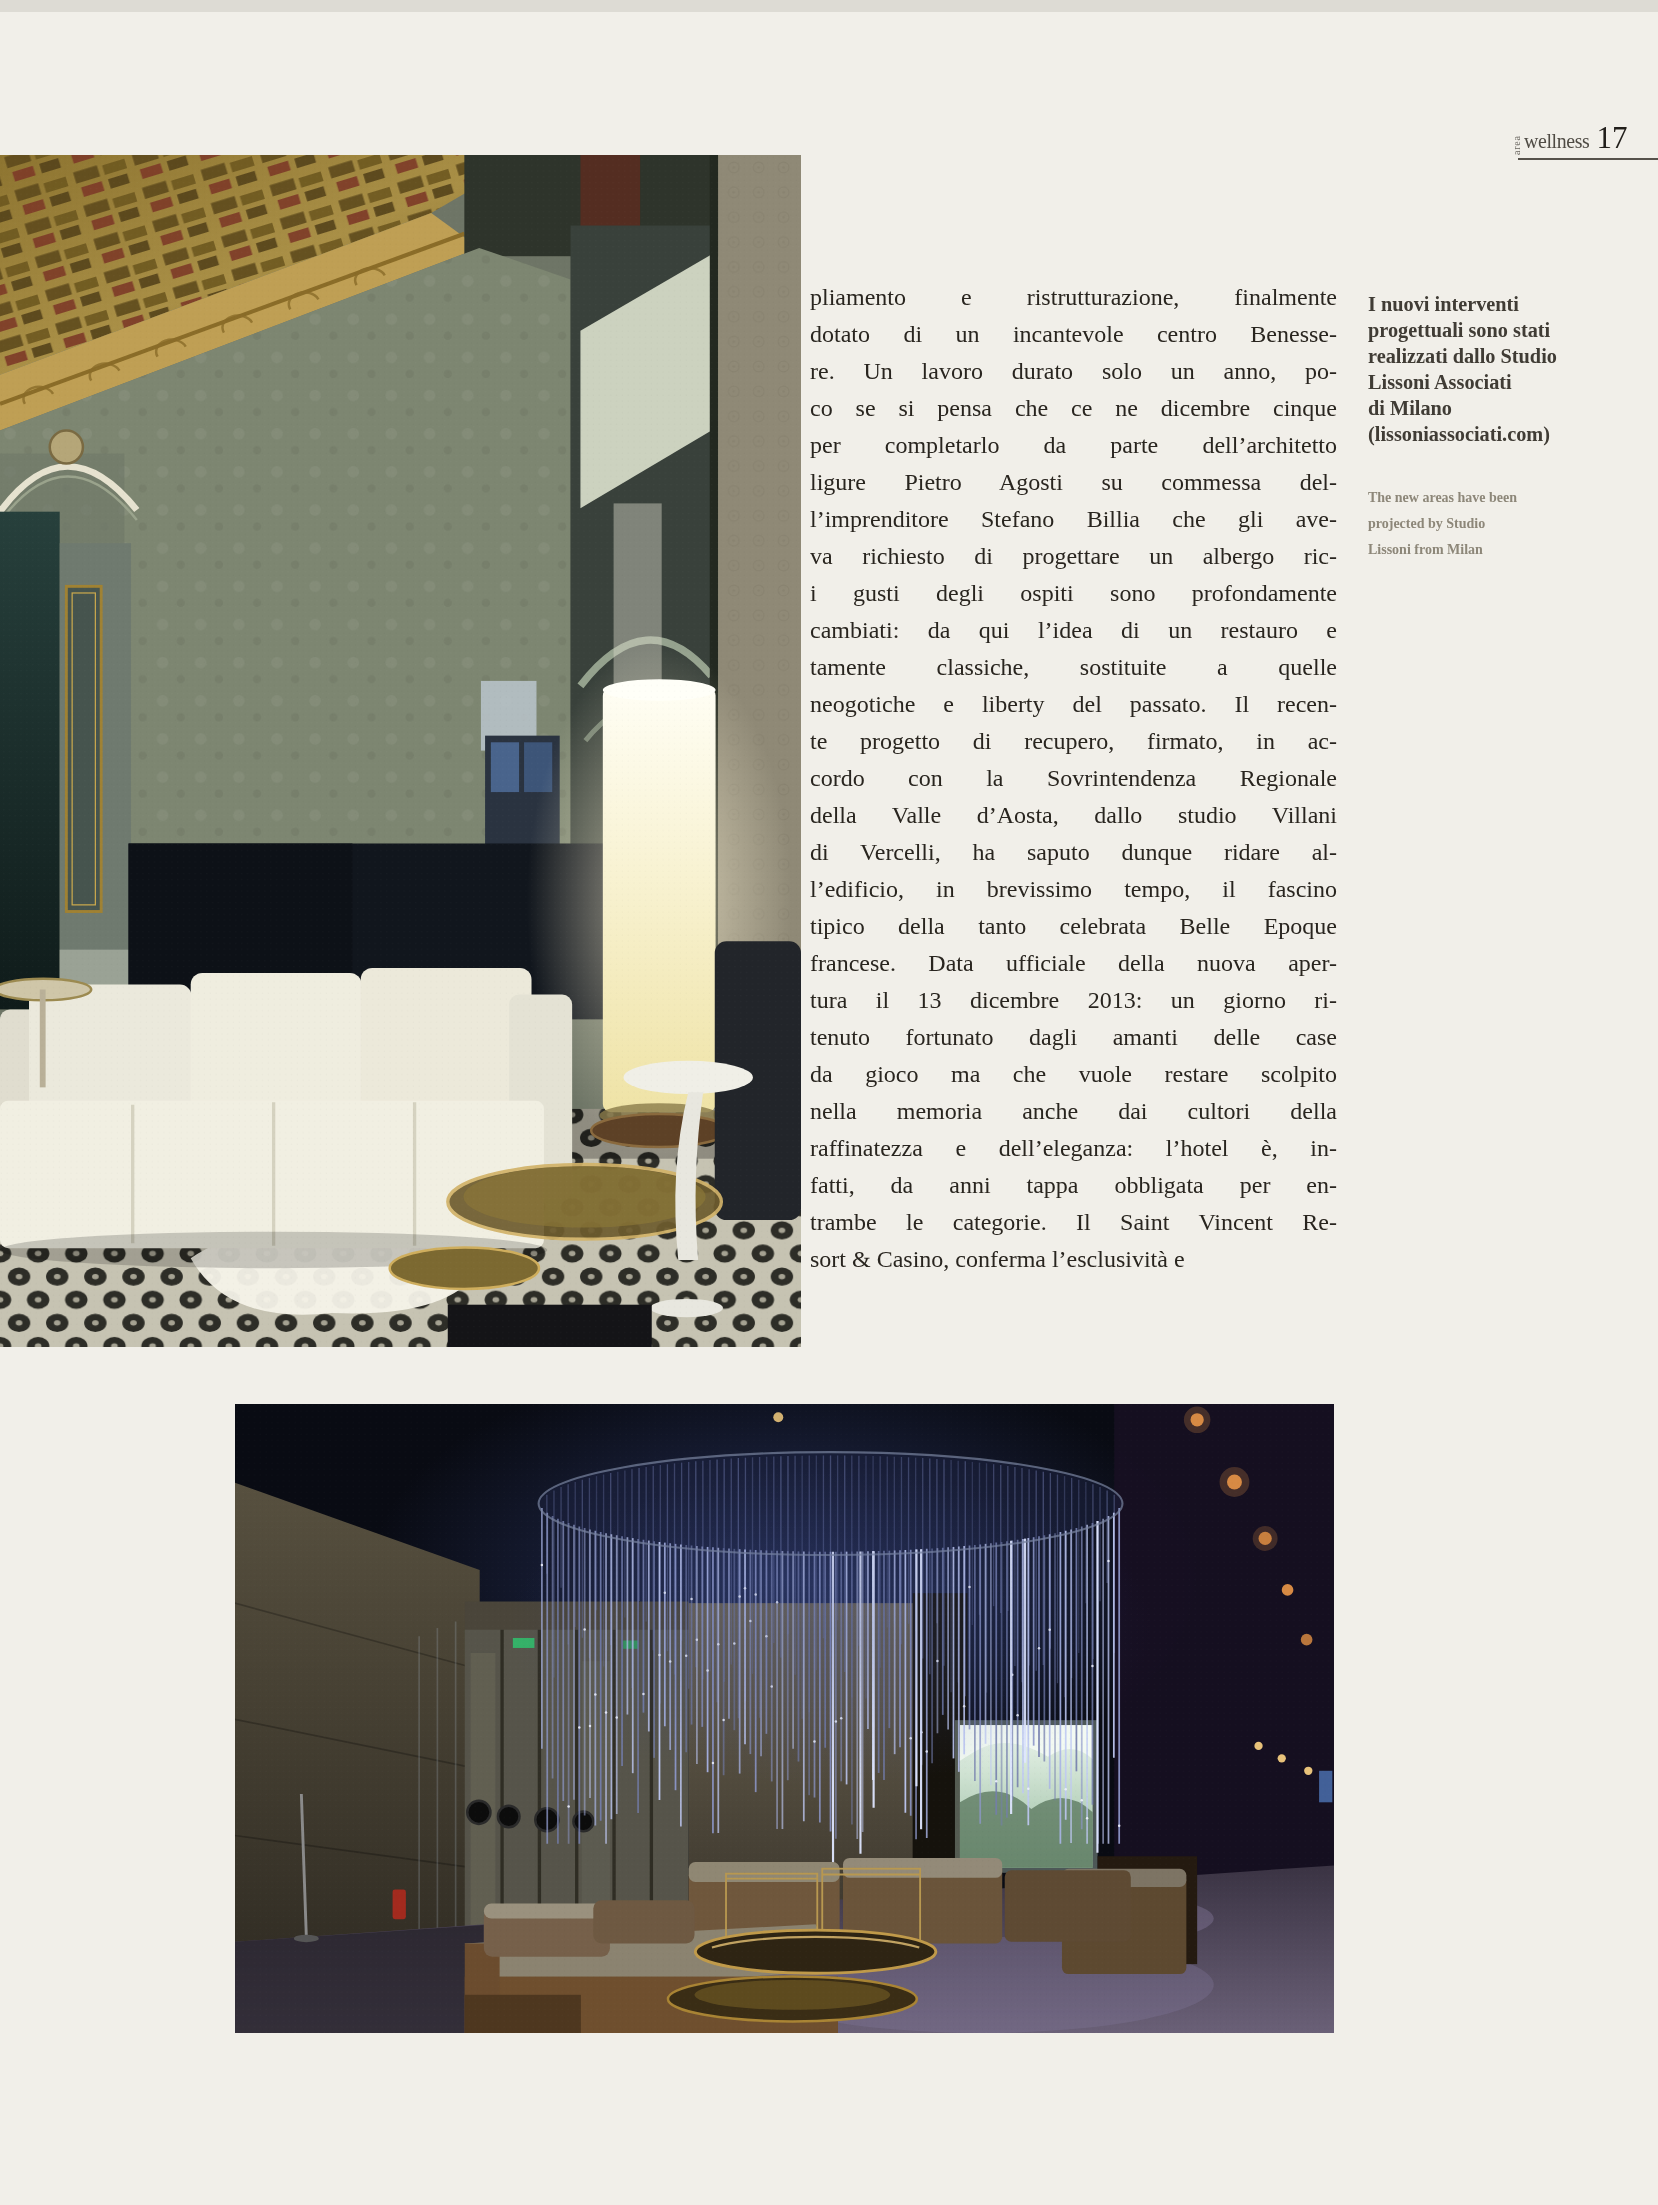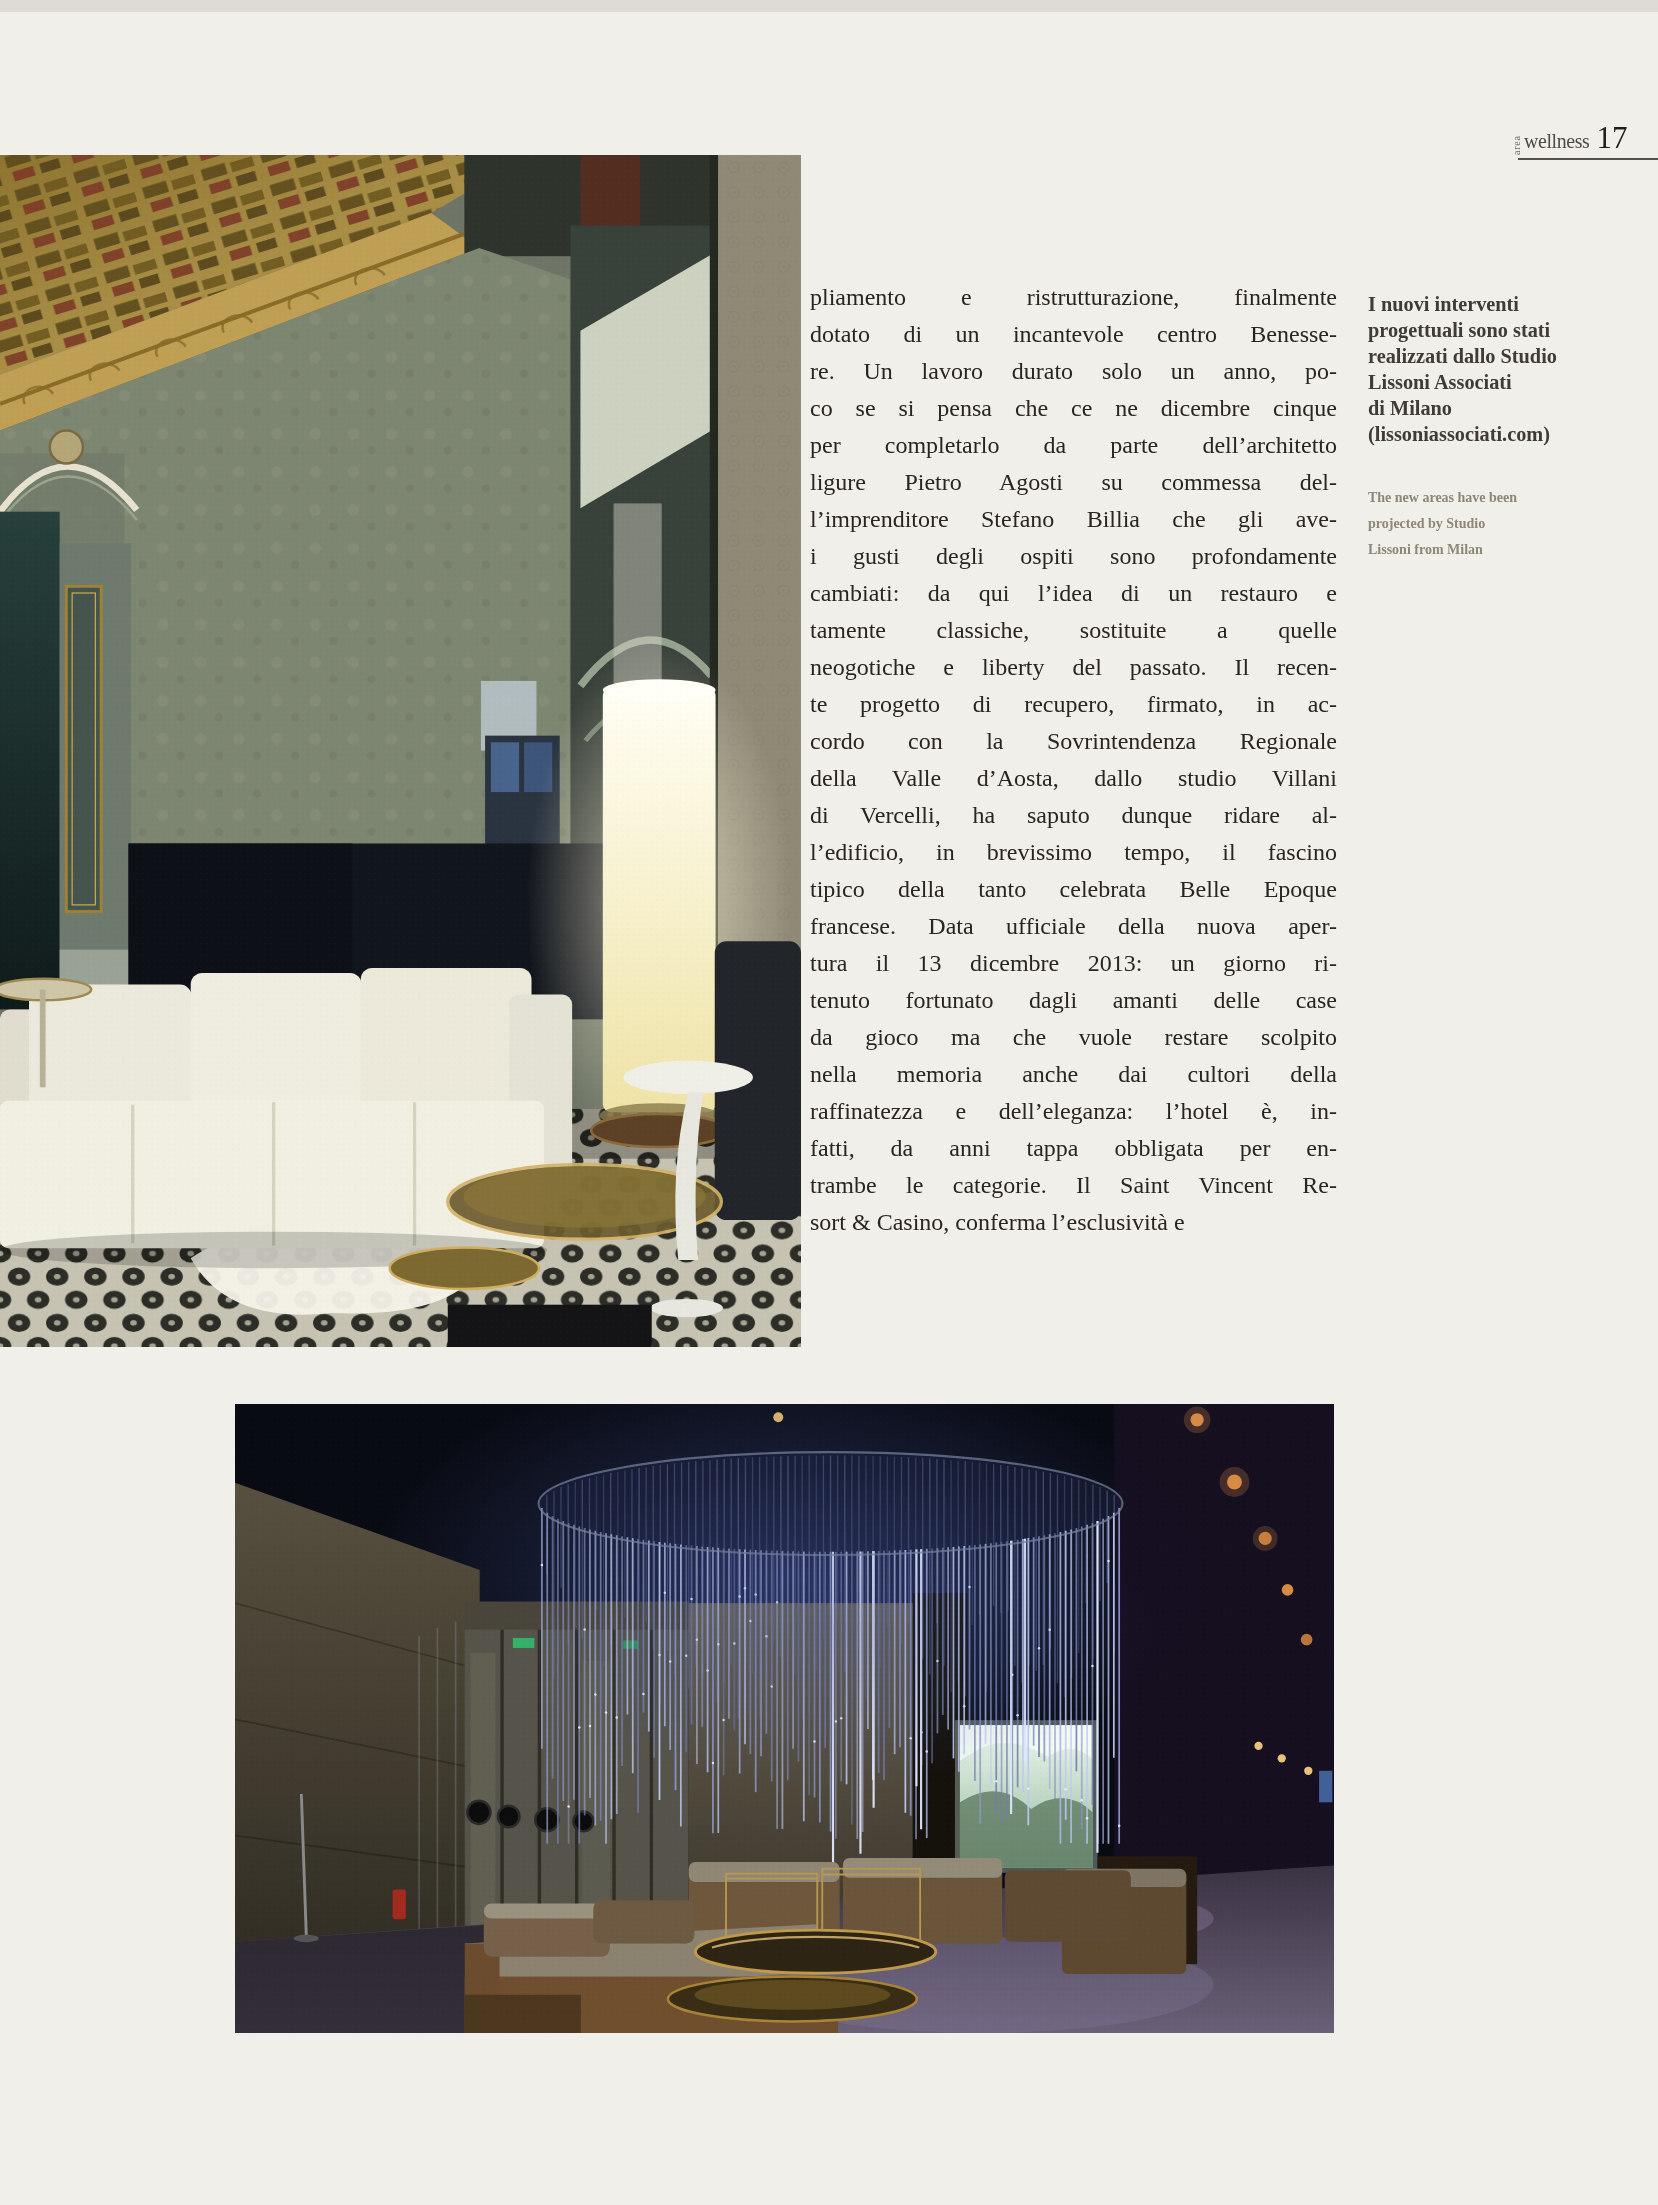--- a/index.html
+++ b/index.html
@@ -203,20 +203,21 @@
   </figure>
 
   <article class="article">
       <div class="ln">pliamento e ristrutturazione, finalmente</div>
       <div class="ln">dotato di un incantevole centro Benesse-</div>
       <div class="ln">re. Un lavoro durato solo un anno, po-</div>
       <div class="ln">co se si pensa che ce ne dicembre cinque</div>
       <div class="ln">per completarlo da parte dell’architetto</div>
       <div class="ln">ligure Pietro Agosti su commessa del-</div>
       <div class="ln">l’imprenditore Stefano Billia che gli ave-</div>
+      <div class="ln">va richiesto di progettare un albergo ric-</div>
       <div class="ln">i gusti degli ospiti sono profondamente</div>
       <div class="ln">cambiati: da qui l’idea di un restauro e</div>
       <div class="ln">tamente classiche, sostituite a quelle</div>
       <div class="ln">neogotiche e liberty del passato. Il recen-</div>
       <div class="ln">te progetto di recupero, firmato, in ac-</div>
       <div class="ln">cordo con la Sovrintendenza Regionale</div>
       <div class="ln">della Valle d’Aosta, dallo studio Villani</div>
       <div class="ln">di Vercelli, ha saputo dunque ridare al-</div>
       <div class="ln">l’edificio, in brevissimo tempo, il fascino</div>
       <div class="ln">tipico della tanto celebrata Belle Epoque</div>

